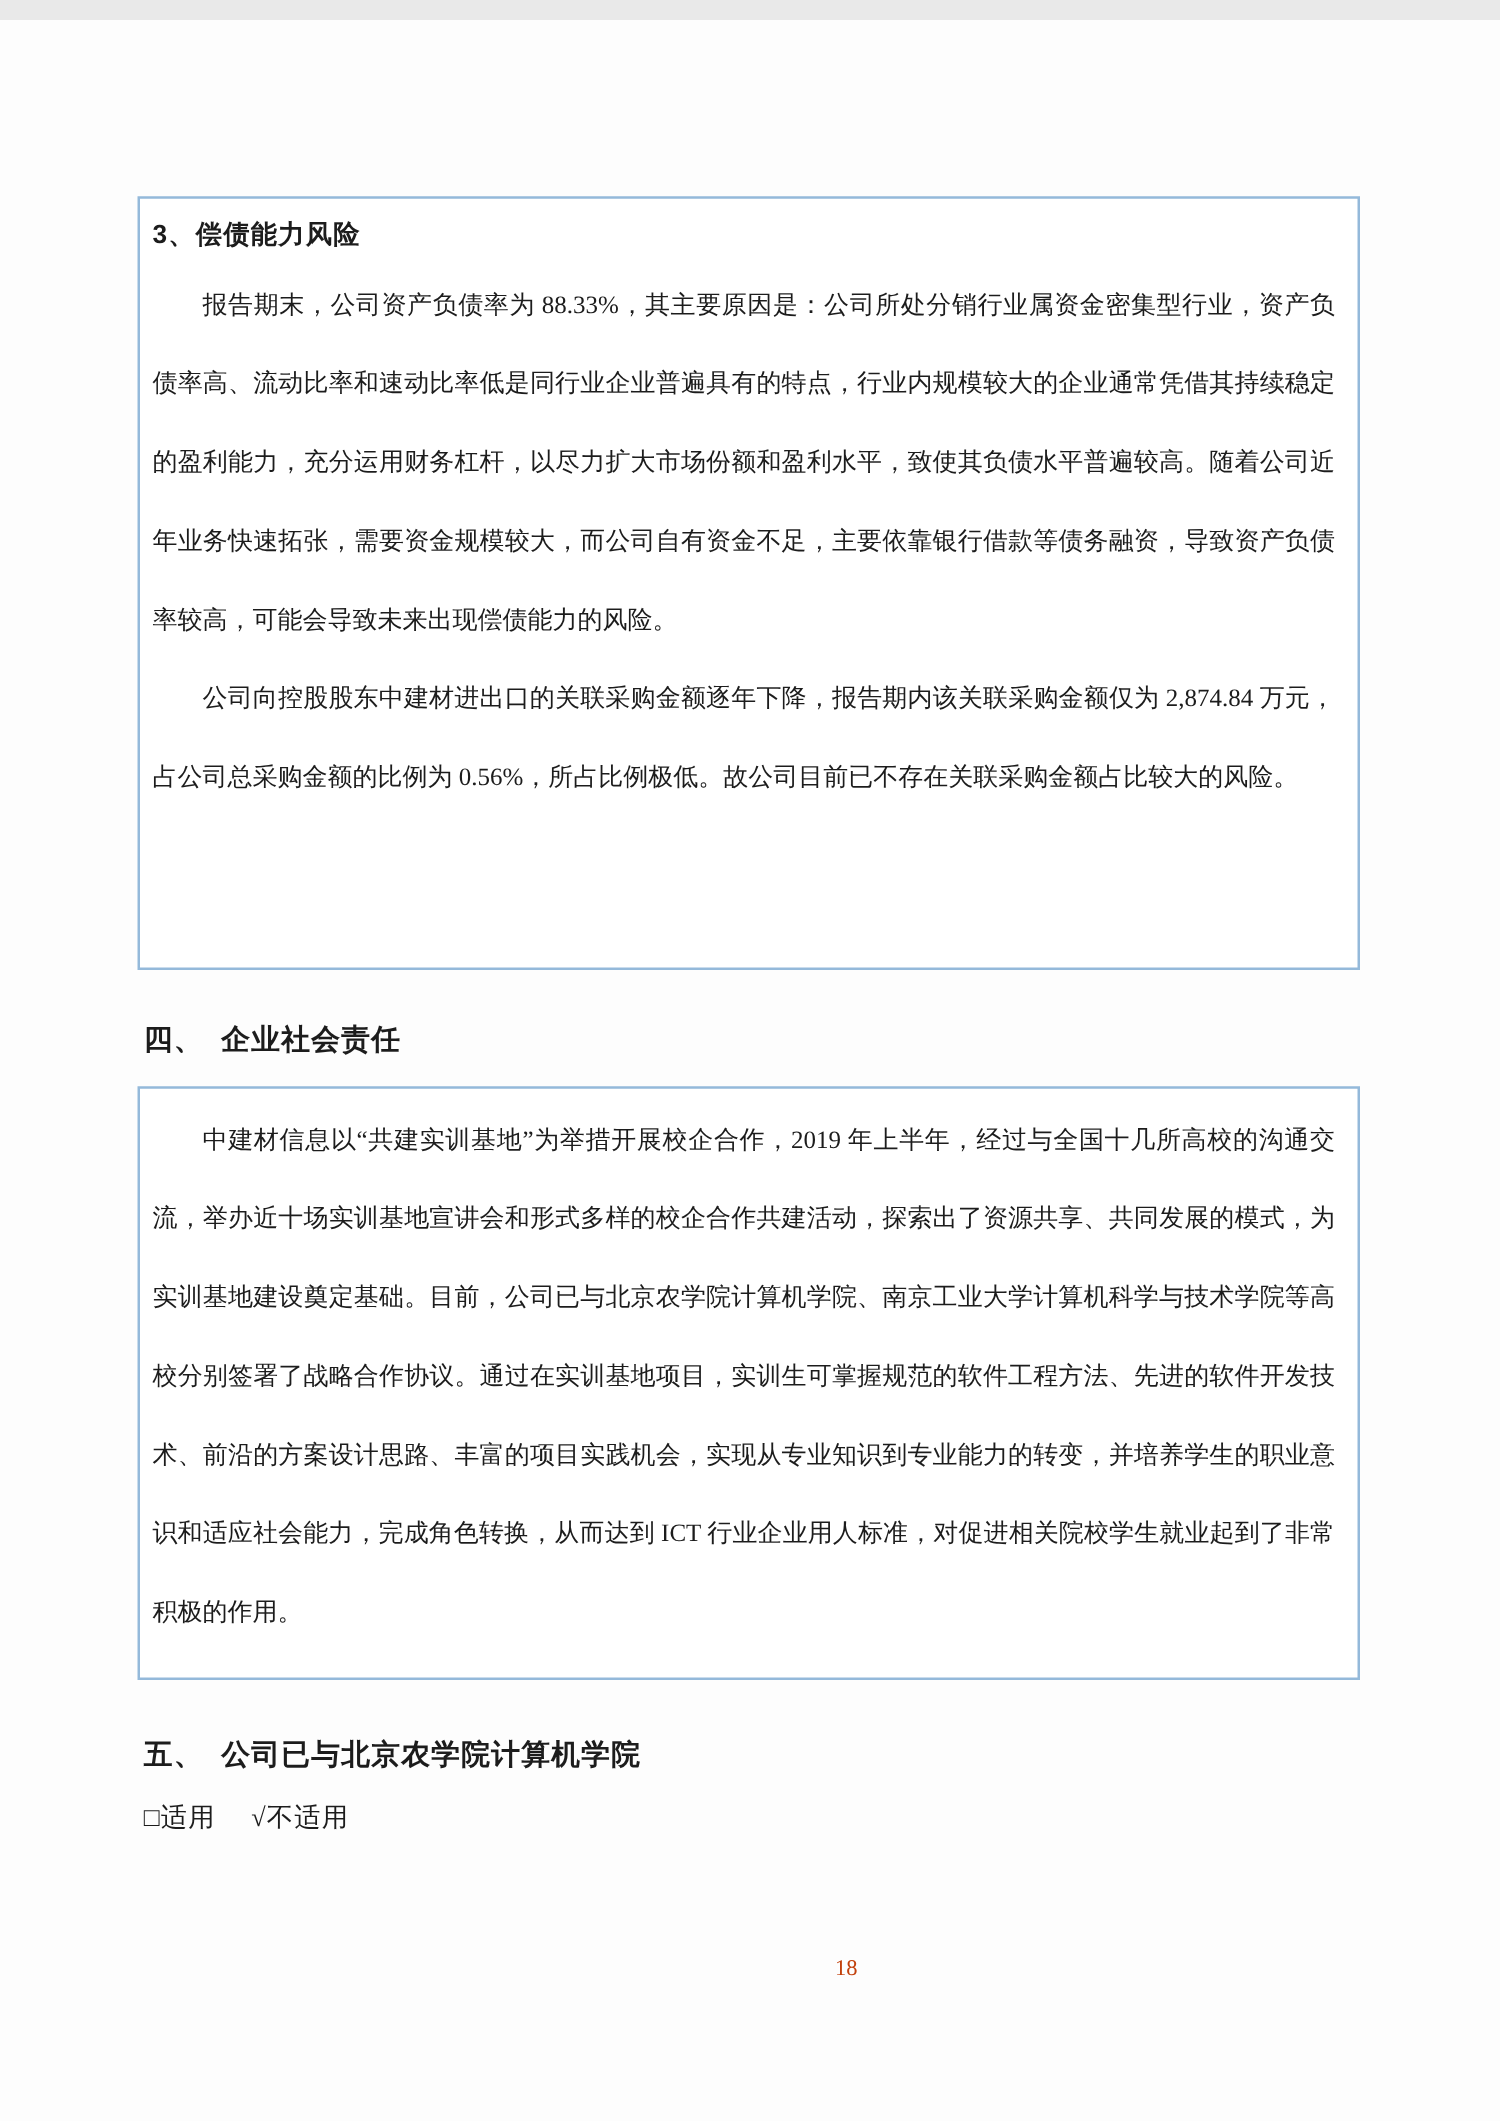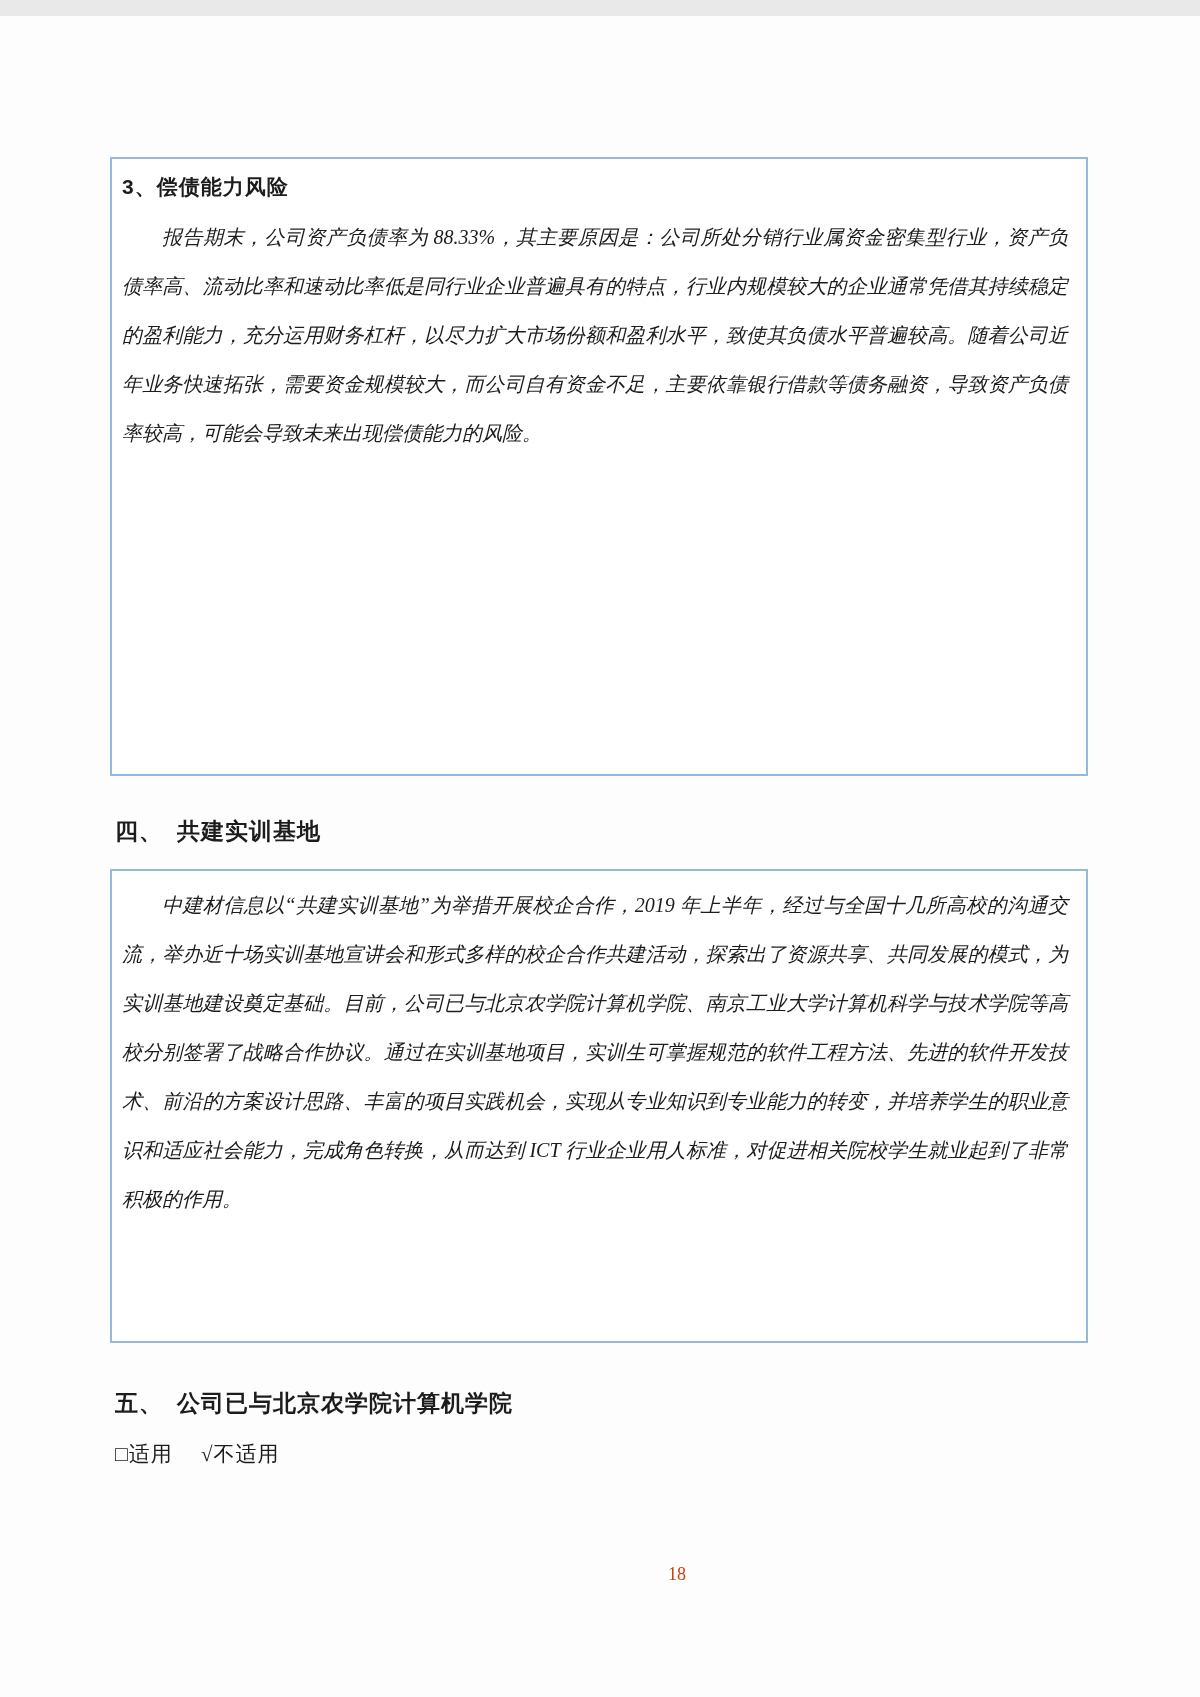--- a/index.html
+++ b/index.html
@@ -32,25 +32,24 @@
   .box-heading {
     font-family: "Liberation Sans", "DejaVu Sans", sans-serif;
     font-weight: bold;
     font-size: 21px;
     margin: 4px 0 12px 0;
     letter-spacing: 1px;
   }
   .para {
     margin: 0;
     font-size: 20px;
-    line-height: 49px;
+    line-height: 63px;
     text-align: justify;
     text-indent: 2em;
     word-break: break-all;
-    font-style: italic;
   }
   .section-heading {
     position: absolute;
     left: 115px;
     display: flex;
     align-items: baseline;
     font-family: "Liberation Sans", "DejaVu Sans", sans-serif;
     font-weight: bold;
     font-size: 23px;
     color: #1c1c1c;
@@ -76,25 +75,26 @@
   }
 </style>
 </head>
 <body>
 
 <div class="page">
 
   <div class="text-box box-risk">
     <div class="box-heading">3、偿债能力风险</div>
     <p class="para">报告期末，公司资产负债率为 88.33%，其主要原因是：公司所处分销行业属资金密集型行业，资产负债率高、流动比率和速动比率低是同行业企业普遍具有的特点，行业内规模较大的企业通常凭借其持续稳定的盈利能力，充分运用财务杠杆，以尽力扩大市场份额和盈利水平，致使其负债水平普遍较高。随着公司近年业务快速拓张，需要资金规模较大，而公司自有资金不足，主要依靠银行借款等债务融资，导致资产负债率较高，可能会导致未来出现偿债能力的风险。</p>
+    <p class="para">公司向控股股东中建材进出口的关联采购金额逐年下降，报告期内该关联采购金额仅为 2,874.84 万元，占公司总采购金额的比例为 0.56%，所占比例极低。故公司目前已不存在关联采购金额占比较大的风险。</p>
   </div>
 
   <div class="section-heading sec-4">
     <span class="section-number">四、</span>
-    <span class="section-title">共建实训基地</span>
+    <span class="section-title">企业社会责任</span>
   </div>
 
   <div class="text-box box-csr">
     <p class="para">中建材信息以“共建实训基地”为举措开展校企合作，2019 年上半年，经过与全国十几所高校的沟通交流，举办近十场实训基地宣讲会和形式多样的校企合作共建活动，探索出了资源共享、共同发展的模式，为实训基地建设奠定基础。目前，公司已与北京农学院计算机学院、南京工业大学计算机科学与技术学院等高校分别签署了战略合作协议。通过在实训基地项目，实训生可掌握规范的软件工程方法、先进的软件开发技术、前沿的方案设计思路、丰富的项目实践机会，实现从专业知识到专业能力的转变，并培养学生的职业意识和适应社会能力，完成角色转换，从而达到 ICT 行业企业用人标准，对促进相关院校学生就业起到了非常积极的作用。</p>
   </div>
 
   <div class="section-heading sec-5">
     <span class="section-number">五、</span>
     <span class="section-title">公司已与北京农学院计算机学院</span>
   </div>

